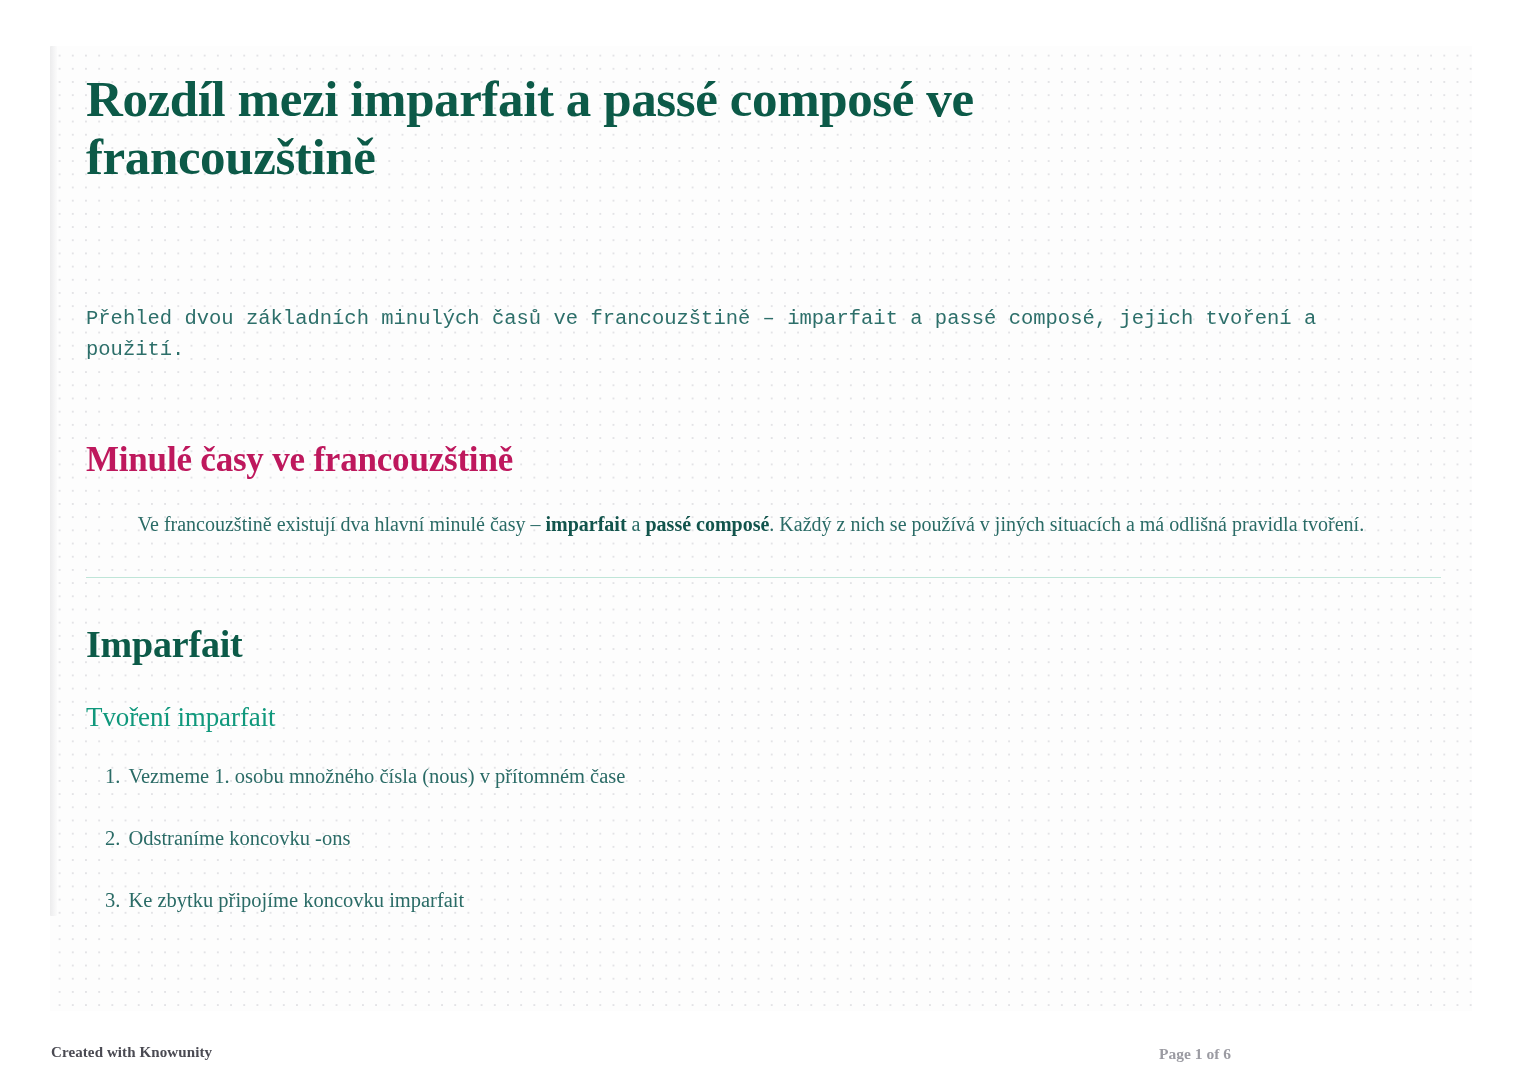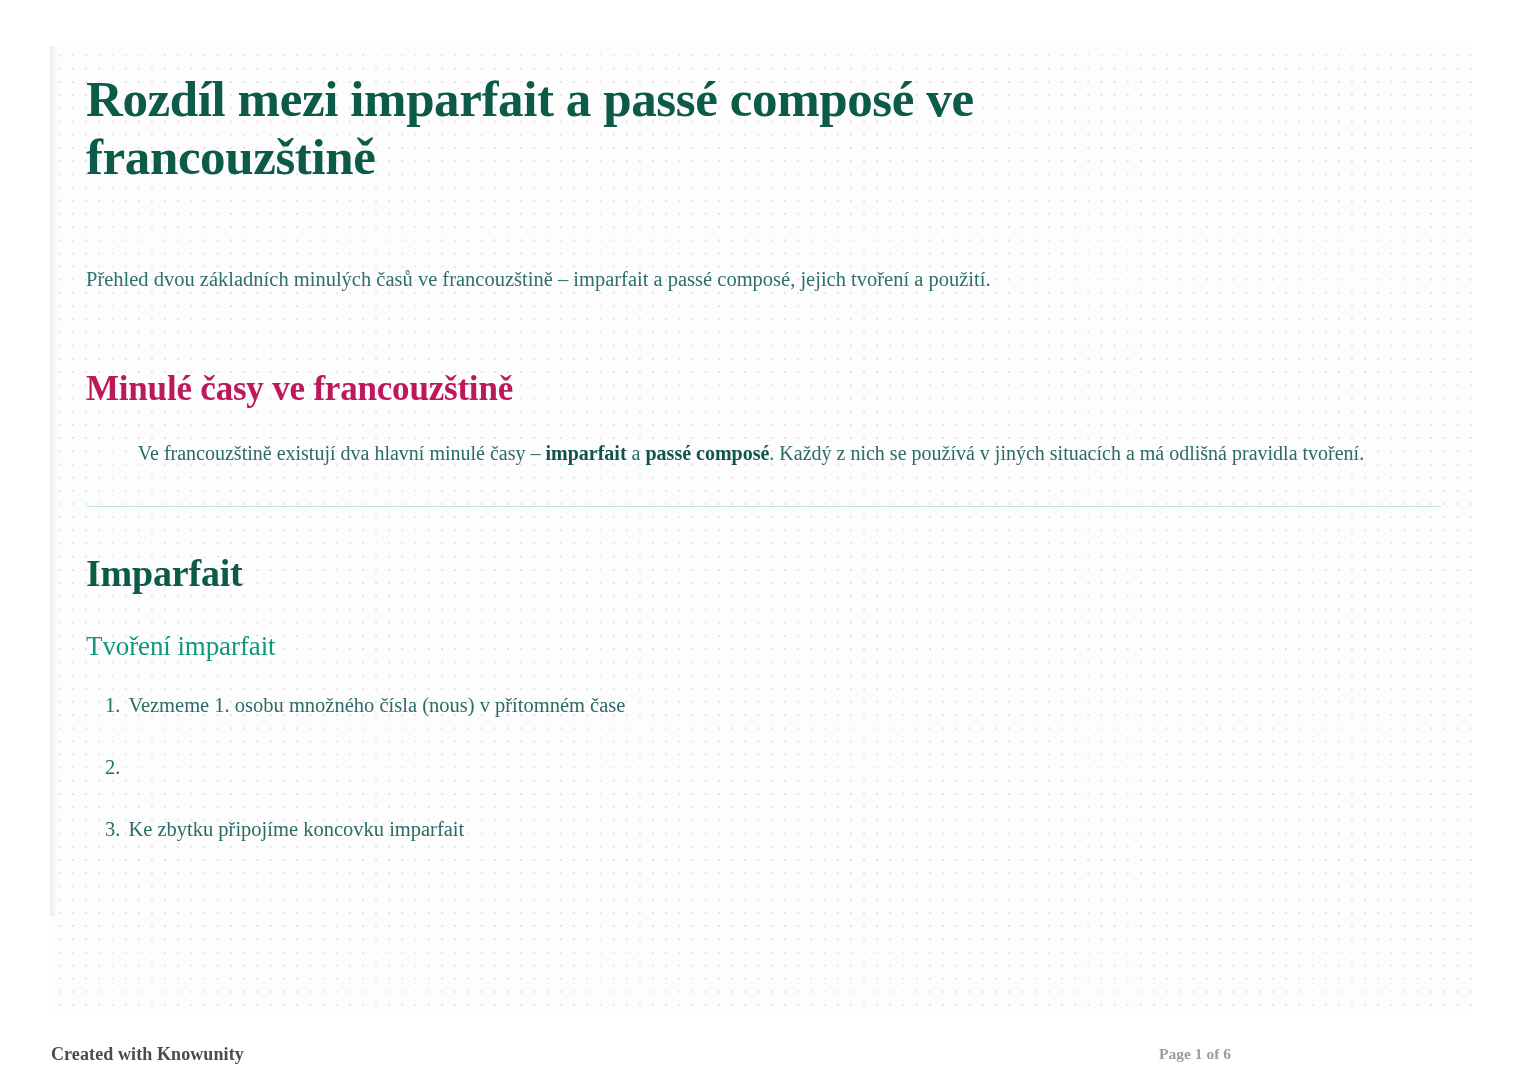--- a/index.html
+++ b/index.html
@@ -61,22 +61,23 @@
     color: #0c5a48;
     letter-spacing: -0.4px;
     margin-top: 24px;
     max-width: 1130px;
   }
 
   .doc-subtitle {
     font-size: 20.5px;
     line-height: 1.5;
     color: #2d6f6a;
-    margin-top: 78px;
+    margin-top: 118px;
     max-width: 1300px;
+    font-family: Liberation Mono, monospace;
   }
 
   .h2 {
     font-size: 35px;
     font-weight: 700;
     color: #be185d;
     margin-top: 74px;
     letter-spacing: -0.2px;
   }
 
@@ -129,21 +130,21 @@
     gap: 8px;
   }
 
   .num-list li .num { flex: 0 0 auto; }
 
   
   .footer-left {
     position: absolute;
     left: 51px;
     top: 1044px;
-    font-size: 18px;
+    font-size: 15px;
     font-weight: 700;
     color: #4a4a52;
     letter-spacing: 0.1px;
   }
 
   .footer-right {
     position: absolute;
     right: 48px;
     top: 1045px;
     font-size: 15.5px;
@@ -175,20 +176,21 @@
 
     <h4 class="h4">Tvoření imparfait</h4>
 
     <ol class="num-list">
       <li>
         <span class="num">1.</span>
         <span>Vezmeme 1. osobu množného čísla (nous) v přítomném čase</span>
       </li>
       <li>
         <span class="num">2.</span>
+        <span>Odstraníme koncovku -ons</span>
       </li>
       <li>
         <span class="num">3.</span>
         <span>Ke zbytku připojíme koncovku imparfait</span>
       </li>
     </ol>
 
   </div>
 
   <div class="footer-left">Created with Knowunity</div>

